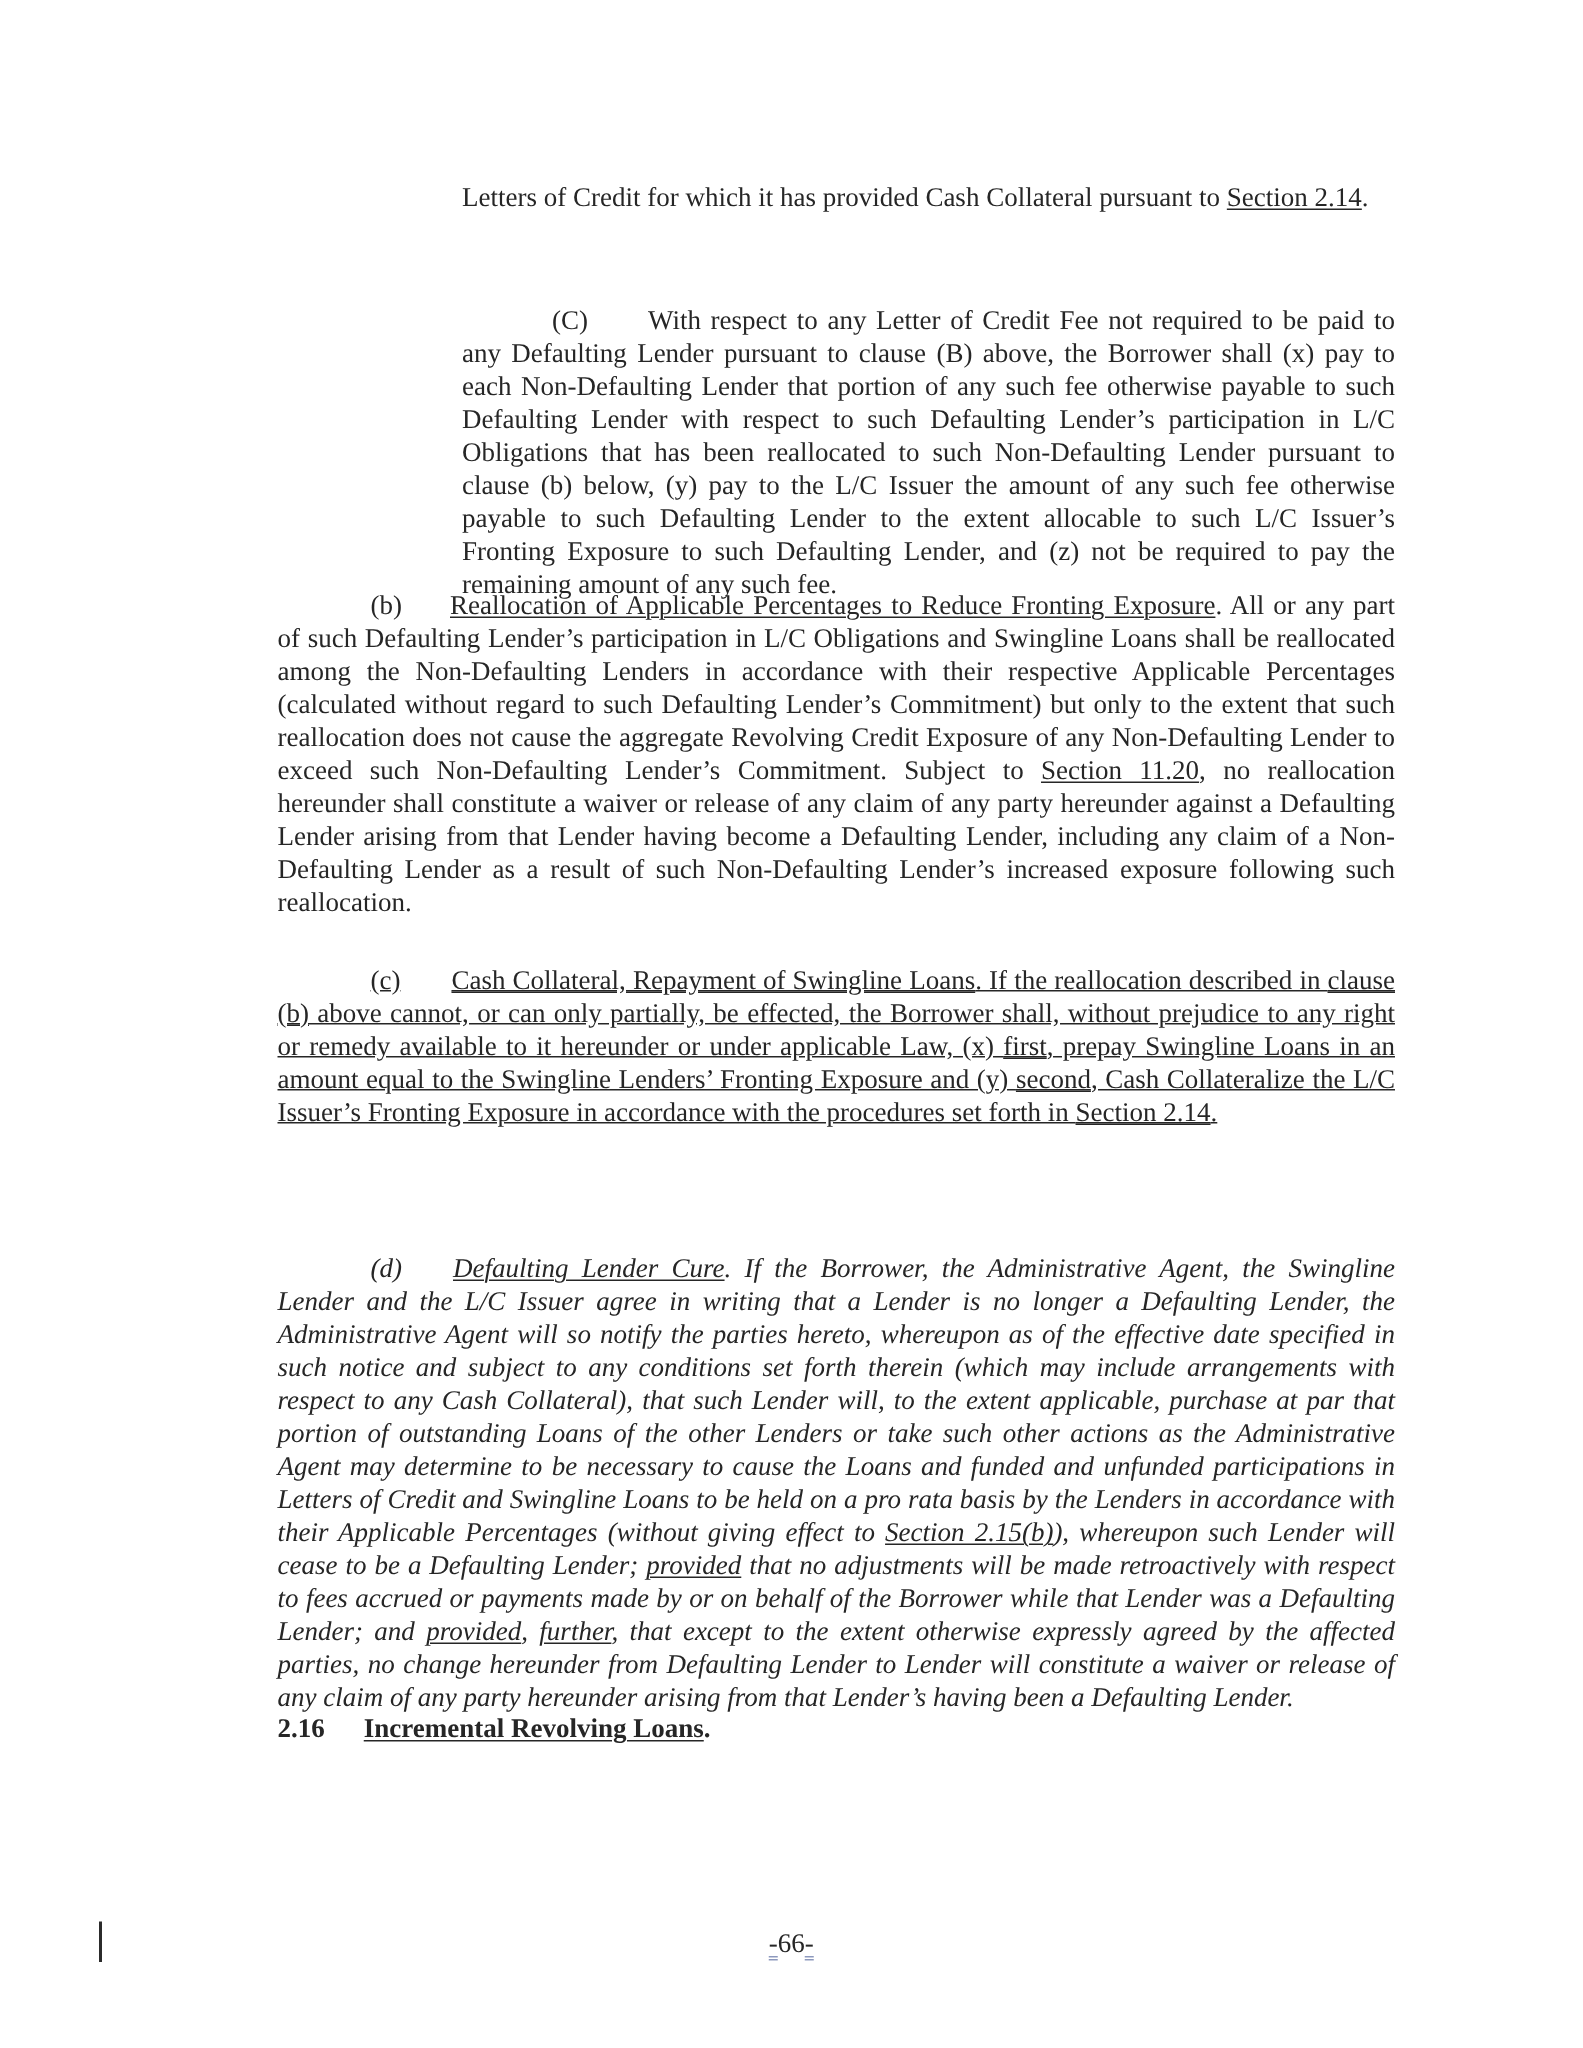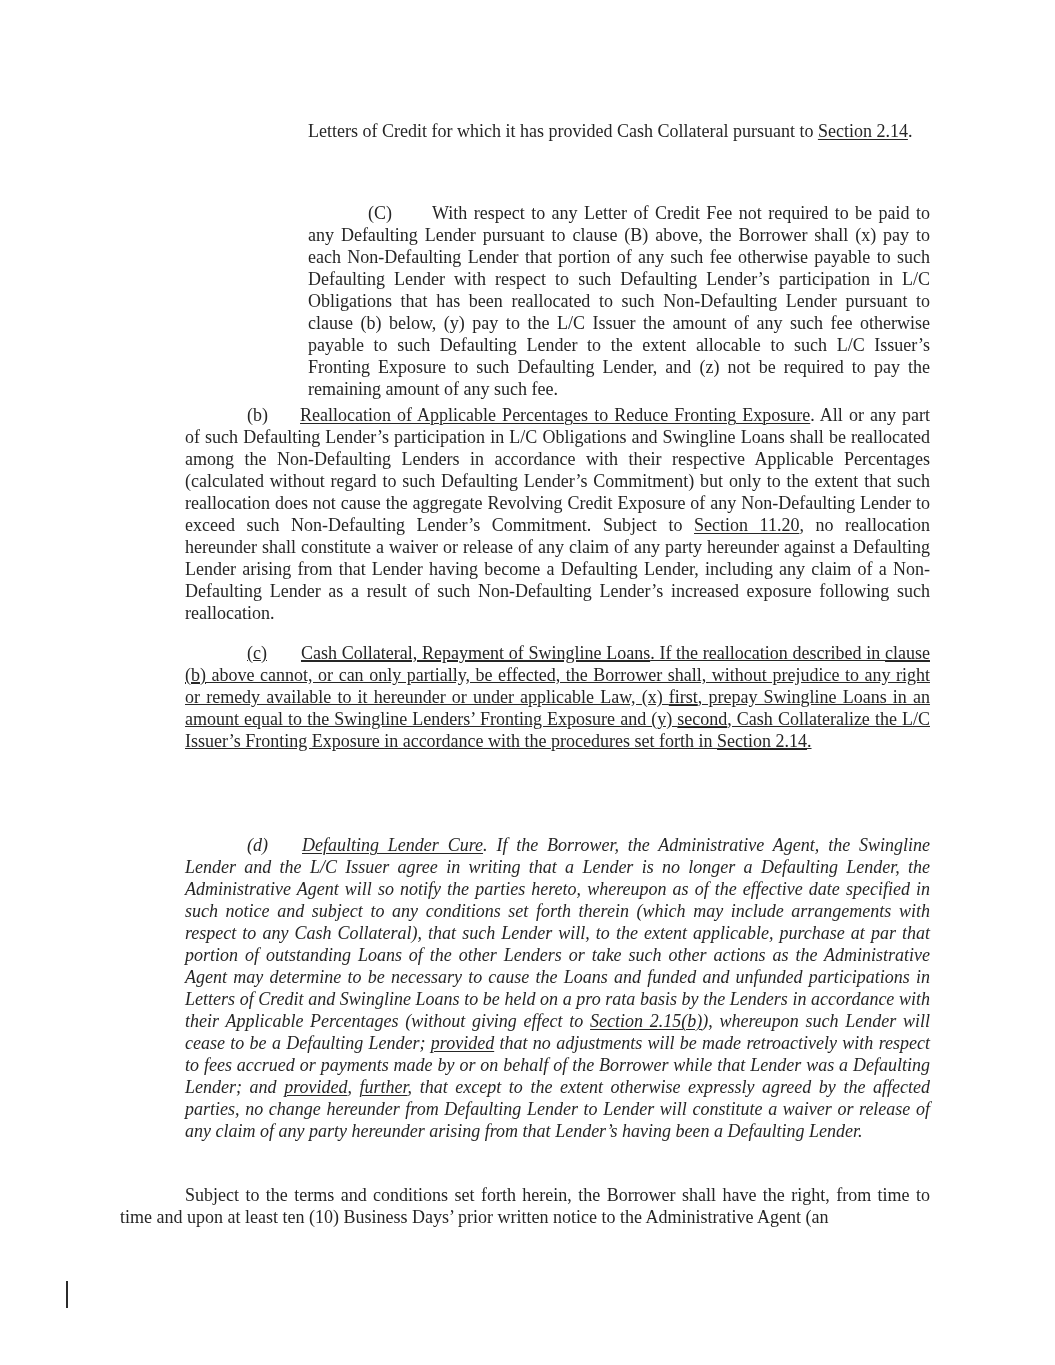--- a/index.html
+++ b/index.html
@@ -20,21 +20,21 @@
     overflow: hidden;
   }
   .blk {
     position: absolute;
     text-align: justify;
   }
   
   .b1 { top: 120px;  left: 308px; width: 622px; }
   .b2 { top: 186px;  left: 308px; width: 622px; text-indent: 60px; margin-top: 16px; }
   
-  .b3 { top: 404px;  left: 185px; width: 745px; text-indent: 62px; }
+  .b3 { top: 392px;  left: 185px; width: 745px; text-indent: 62px; }
   .b4 { top: 642px;  left: 185px; width: 745px; text-indent: 62px; text-decoration: underline; }
   .b5 { top: 834px;  left: 185px; width: 745px; text-indent: 62px; font-style: italic; }
   
   .b6 { top: 1141px; left: 185px; width: 745px; text-align: left; }
   
   .b7 { top: 1184px; left: 120px; width: 810px; text-indent: 65px; }
 
   .footer {
     position: absolute;
     top: 1284px;
@@ -63,19 +63,22 @@
   <div class="blk b1"><span class="">Letters of Credit for which it has provided Cash Collateral pursuant to </span><span class="u">Section 2.14</span><span class="">.</span></div>
 
   <div class="blk b2"><span class="">(C)</span><span class="tab" style="width: 40px;"></span><span class="">With respect to any Letter of Credit Fee not required to be paid to any Defaulting Lender pursuant to clause (B) above, the Borrower shall (x) pay to each Non-Defaulting Lender that portion of any such fee otherwise payable to such Defaulting Lender with respect to such Defaulting Lender’s participation in L/C Obligations that has been reallocated to such Non-Defaulting Lender pursuant to clause (b) below, (y) pay to the L/C Issuer the amount of any such fee otherwise payable to such Defaulting Lender to the extent allocable to such L/C Issuer’s Fronting Exposure to such Defaulting Lender, and (z) not be required to pay the remaining amount of any such fee.</span></div>
 
   <div class="blk b3"><span class="">(b)</span><span class="tab" style="width: 32px;"></span><span class="u">Reallocation of Applicable Percentages to Reduce Fronting Exposure</span><span class="">. All or any part of such Defaulting Lender’s participation in L/C Obligations and Swingline Loans shall be reallocated among the Non-Defaulting Lenders in accordance with their respective Applicable Percentages (calculated without regard to such Defaulting Lender’s Commitment) but only to the extent that such reallocation does not cause the aggregate Revolving Credit Exposure of any Non-Defaulting Lender to exceed such Non-Defaulting Lender’s Commitment. Subject to </span><span class="u">Section 11.20</span><span class="">, no reallocation hereunder shall constitute a waiver or release of any claim of any party hereunder against a Defaulting Lender arising from that Lender having become a Defaulting Lender, including any claim of a Non-Defaulting Lender as a result of such Non-Defaulting Lender’s increased exposure following such reallocation.</span></div>
 
   <div class="blk b4"><span class="">(c)</span><span class="tab" style="width: 34px;"></span><span class="u">Cash Collateral, Repayment of Swingline Loans</span><span class="">. If the reallocation described in </span><span class="u">clause (b)</span><span class=""> above cannot, or can only partially, be effected, the Borrower shall, without prejudice to any right or remedy available to it hereunder or under applicable Law, (x) </span><span class="u">first</span><span class="">, prepay Swingline Loans in an amount equal to the Swingline Lenders’ Fronting Exposure and (y) </span><span class="u">second</span><span class="">, Cash Collateralize the L/C Issuer’s Fronting Exposure in accordance with the procedures set forth in </span><span class="u">Section 2.14</span><span class="">.</span></div>
 
   <div class="blk b5"><span class="">(d)</span><span class="tab" style="width: 34px;"></span><span class="u">Defaulting Lender Cure</span><span class="">. If the Borrower, the Administrative Agent, the Swingline Lender and the L/C Issuer agree in writing that a Lender is no longer a Defaulting Lender, the Administrative Agent will so notify the parties hereto, whereupon as of the effective date specified in such notice and subject to any conditions set forth therein (which may include arrangements with respect to any Cash Collateral), that such Lender will, to the extent applicable, purchase at par that portion of outstanding Loans of the other Lenders or take such other actions as the Administrative Agent may determine to be necessary to cause the Loans and funded and unfunded participations in Letters of Credit and Swingline Loans to be held on a pro rata basis by the Lenders in accordance with their Applicable Percentages (without giving effect to </span><span class="u">Section 2.15(b)</span><span class="">), whereupon such Lender will cease to be a Defaulting Lender; </span><span class="u">provided</span><span class=""> that no adjustments will be made retroactively with respect to fees accrued or payments made by or on behalf of the Borrower while that Lender was a Defaulting Lender; and </span><span class="u">provided</span><span class="">, </span><span class="u">further</span><span class="">, that except to the extent otherwise expressly agreed by the affected parties, no change hereunder from Defaulting Lender to Lender will constitute a waiver or release of any claim of any party hereunder arising from that Lender’s having been a Defaulting Lender.</span></div>
 
+  <div class="blk b6"><span class="bld">2.16</span><span class="tab" style="width: 26px;"></span><span class="u bld">Incremental Revolving Loans</span><span class="bld">.</span></div>
 
-  <div class="blk b7"><span class="">Subject to the terms and conditions set forth herein, the Borrower shall have the right, from time to time and upon at least ten (10) Business Days’ prior written notice to the Administrative Agent (an</span></div>
 
   <div class="changebar"></div>
 
+  <div class="footer">
+    <span><span class="ins">-</span><span class="">66</span><span class="ins">-</span></span>
+  </div>
 
 </div>
 
 </body></html>

